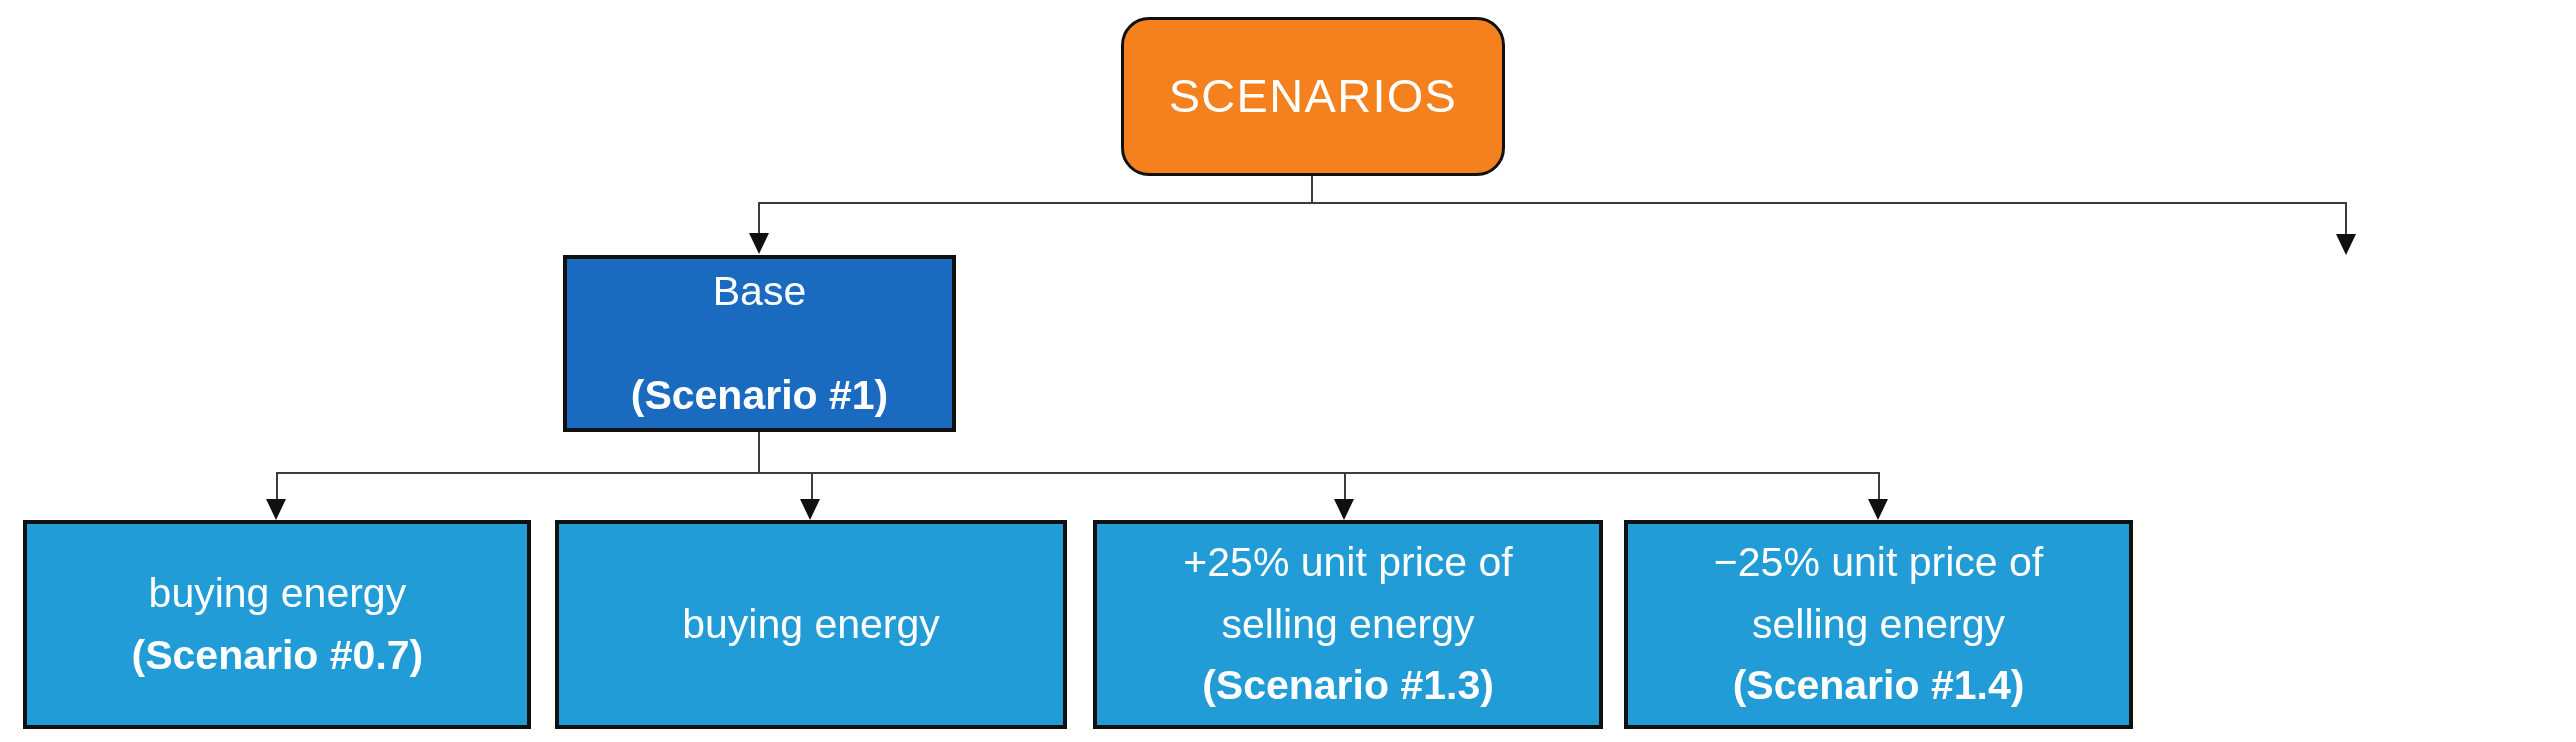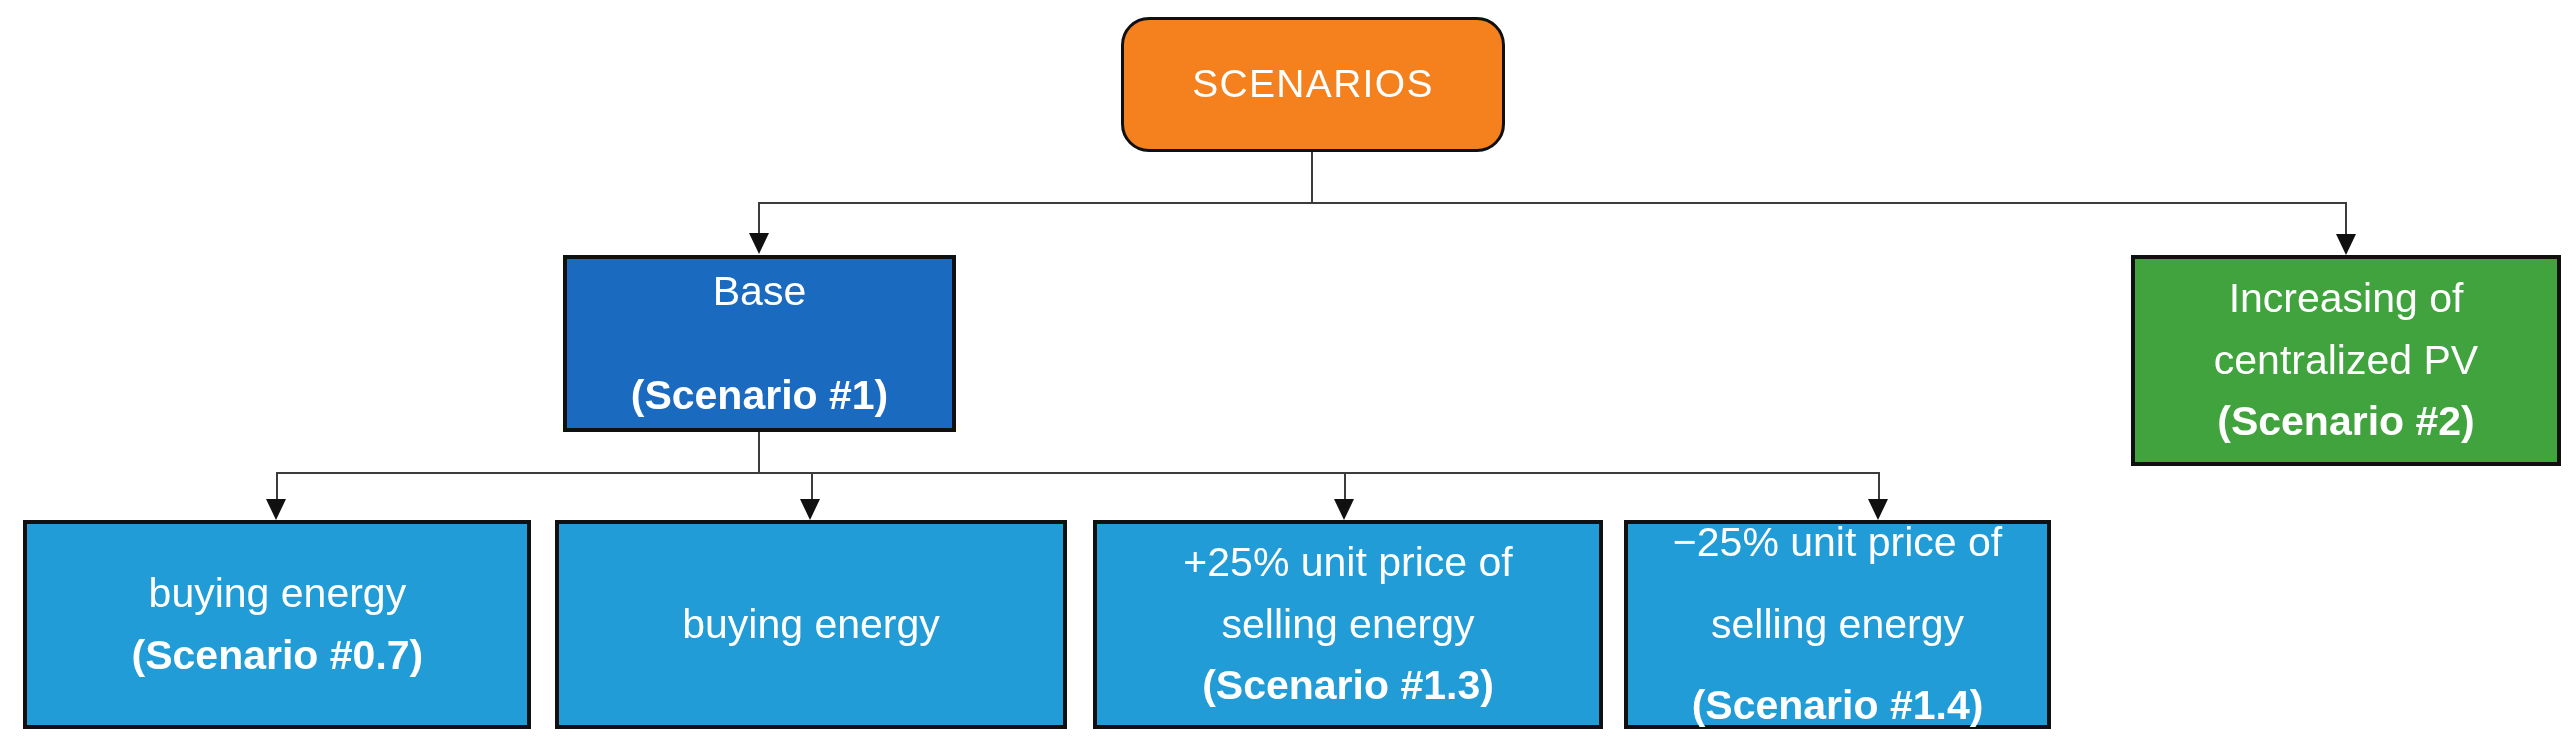--- a/index.html
+++ b/index.html
@@ -23,41 +23,41 @@
     justify-content: center;
     text-align: center;
     font-size: 41px;
     line-height: 1.5;
     white-space: nowrap;
   }
   .node .ln { font-weight: 400; }
   .node .sc { font-weight: 700; }
 
   #node-root {
-    left: 1121px; top: 16.7px; width: 384px; height: 135px;
+    left: 1121px; top: 16.7px; width: 384px; height: 159px;
     background: var(--root, #f5801e);
     border-radius: 28px;
     border-width: 3.3px;
-    font-size: 39px;
+    font-size: 47px;
     letter-spacing: 1.3px;
   }
   #node-base {
     left: 563px; top: 255px; width: 393px; height: 177px;
     background: var(--base, #1a6abf);
     gap: 43px;
   }
   #node-pv {
     left: 2131px; top: 255px; width: 430px; height: 211px;
     background: var(--pv, #41a33d);
   }
   .sub { top: 520px; height: 209px; background: var(--sub, #219cd7); }
   #node-s11 { left: 23.4px;   width: 508px; }
   #node-s12 { left: 555px;  width: 512px; }
   #node-s13 { left: 1093px; width: 510px; }
-  #node-s14 { left: 1624px; width: 427px; gap: 20px; }
+  #node-s14 { left: 1624px; width: 509px; }
 
   
   .v, .h { position: absolute; background: var(--connector, #3c3c3c); }
   .v { width: 2px; }
   .h { height: 2px; }
   .arrow {
     position: absolute;
     width: 0; height: 0;
     border-left: 10.7px solid transparent;
     border-right: 10.7px solid transparent;
@@ -107,25 +107,20 @@
 
   <div class="node" id="node-root">
     <span class="ln">SCENARIOS</span>
   </div>
 
   <div class="node" id="node-base">
     <span class="ln">Base</span>
     <span class="sc">(Scenario #1)</span>
   </div>
 
-  <div class="node" id="node-pv">
-    <span class="ln">Increasing of</span>
-    <span class="ln">centralized PV</span>
-    <span class="sc">(Scenario #2)</span>
-  </div>
 
   <div class="node sub" id="node-s11">
     <span class="ln">buying energy</span>
     <span class="sc">(Scenario #0.7)</span>
   </div>
 
   <div class="node sub" id="node-s12">
     <span class="ln">buying energy</span>
   </div>
 

